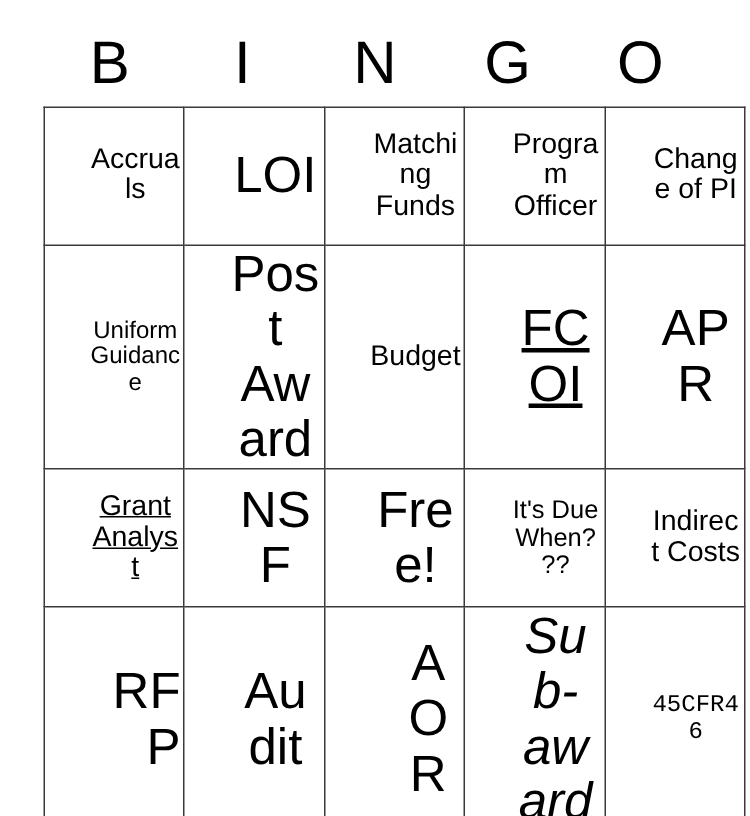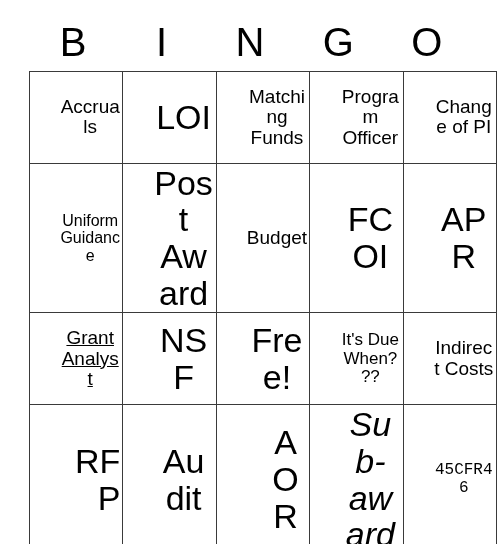--- a/index.html
+++ b/index.html
@@ -106,21 +106,21 @@
       <tr>
         <td style="border-color: rgb(58, 58, 58);">
             <span class="cell-text sz-sm">Uniform Guidance</span>
           </td>
         <td style="border-color: rgb(58, 58, 58);">
             <span class="cell-text sz-lg">Post Award</span>
           </td>
         <td style="border-color: rgb(58, 58, 58);">
             <span class="cell-text sz-md">Budget</span>
           </td>
-        <td style="border-color: rgb(58, 58, 58);">
+        <td style="border-color: rgb(58, 58, 58); text-decoration: underline;">
             <span class="cell-text sz-lg">FCOI</span>
           </td>
         <td style="border-color: rgb(58, 58, 58);">
             <span class="cell-text sz-lg">APR</span>
           </td>
       </tr>
       <tr>
         <td style="border-color: rgb(58, 58, 58); text-decoration: underline;">
             <span class="cell-text sz-md">Grant Analyst</span>
           </td>

